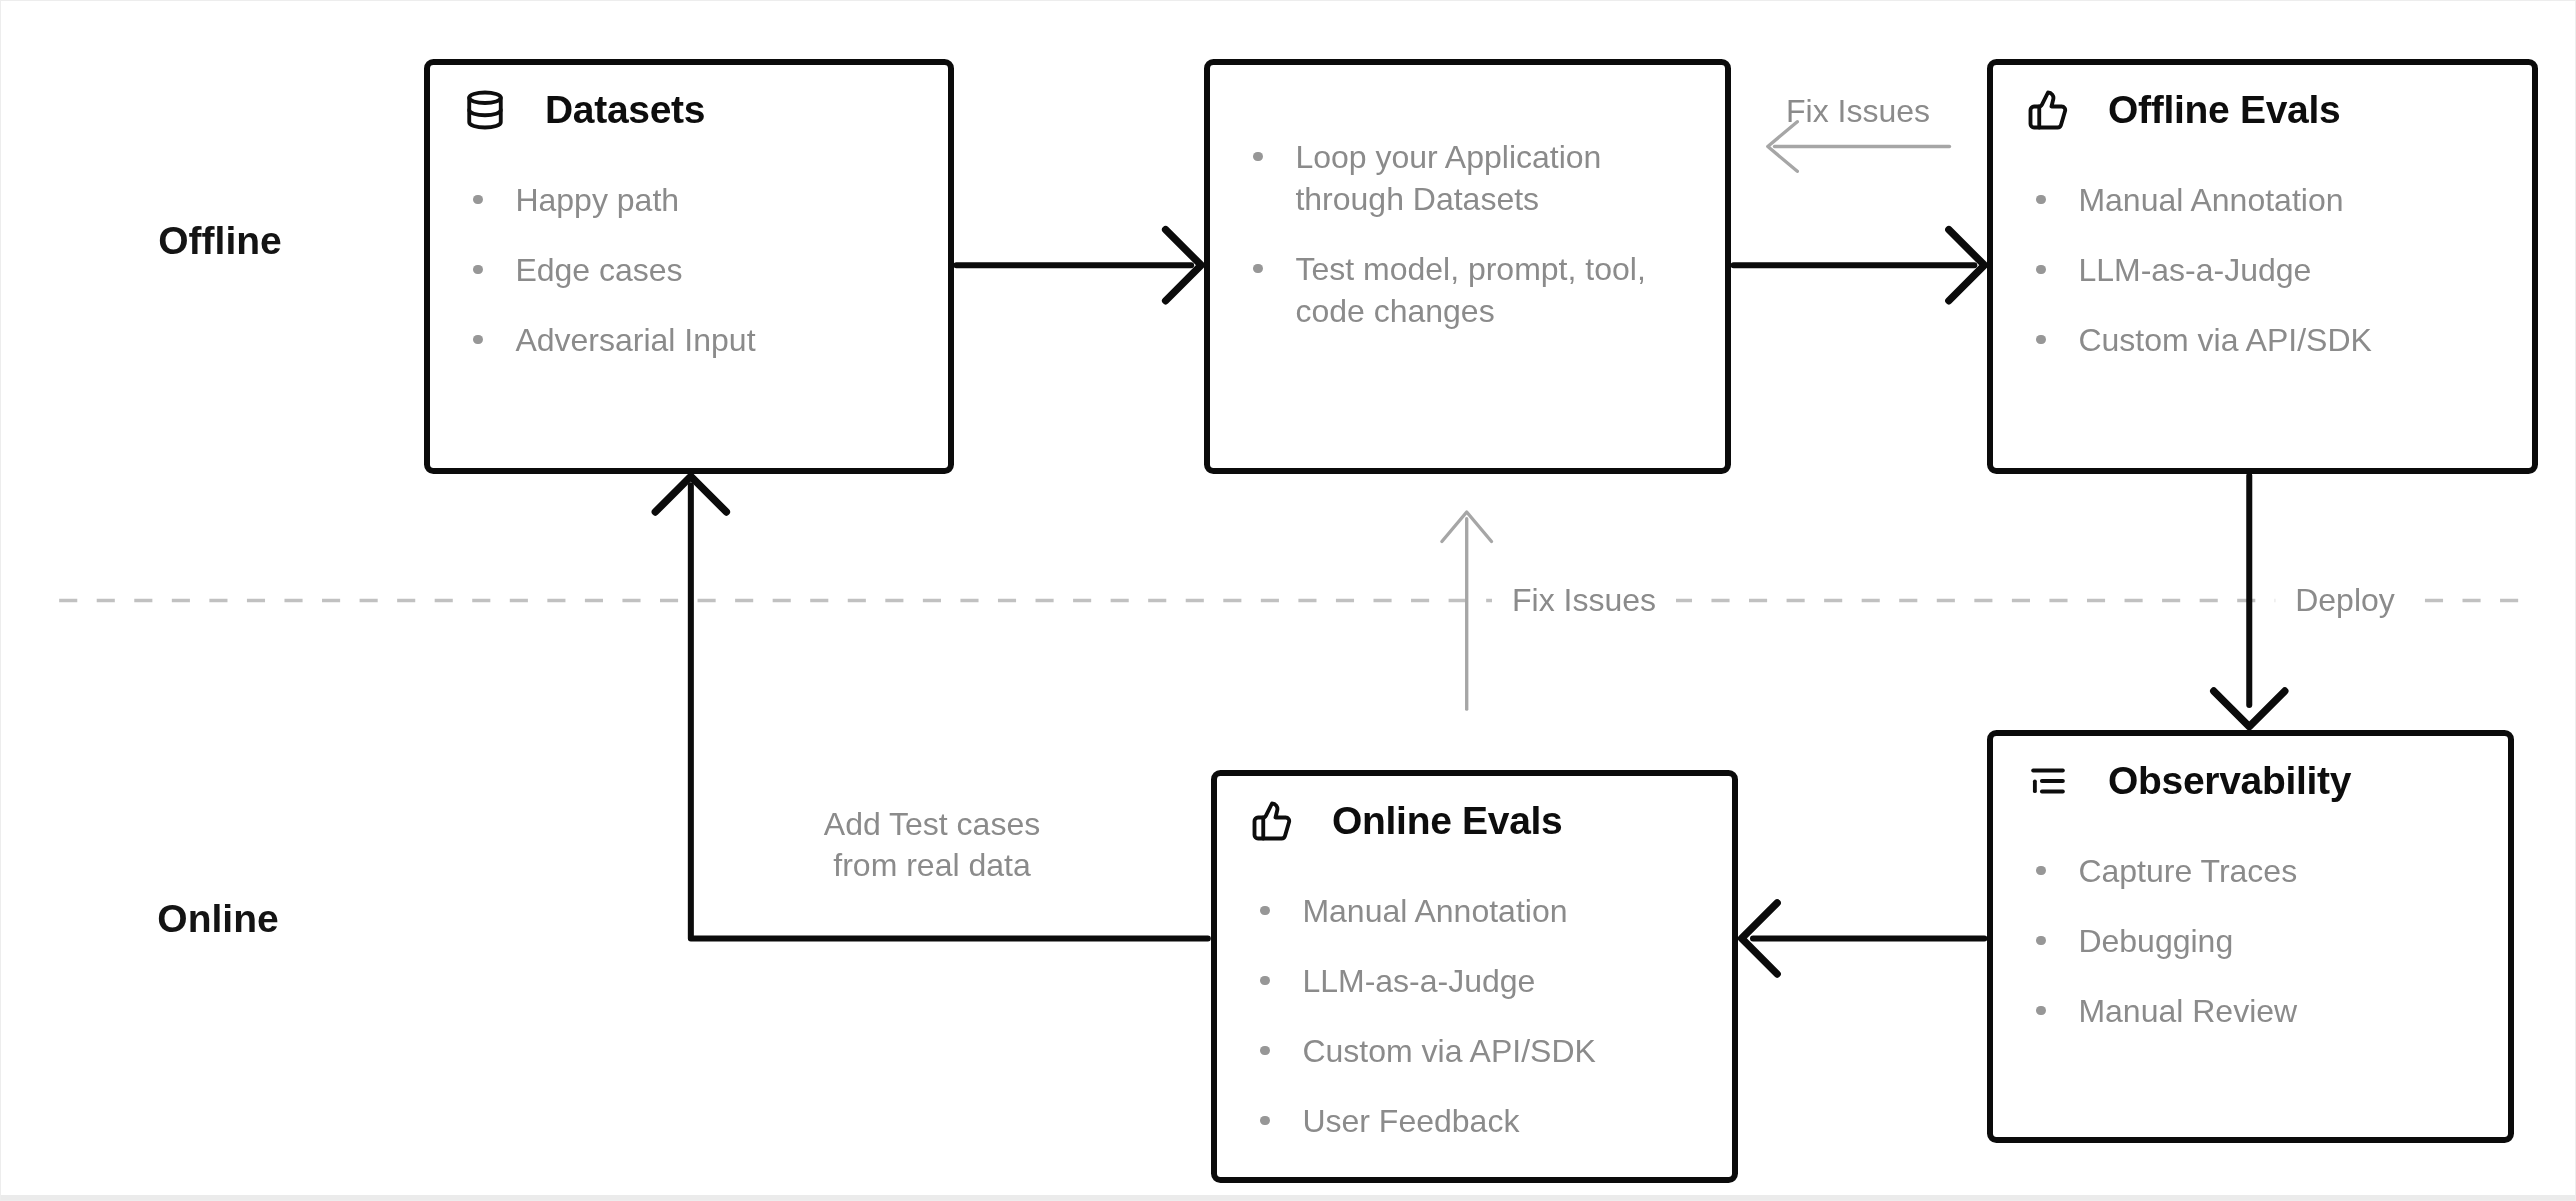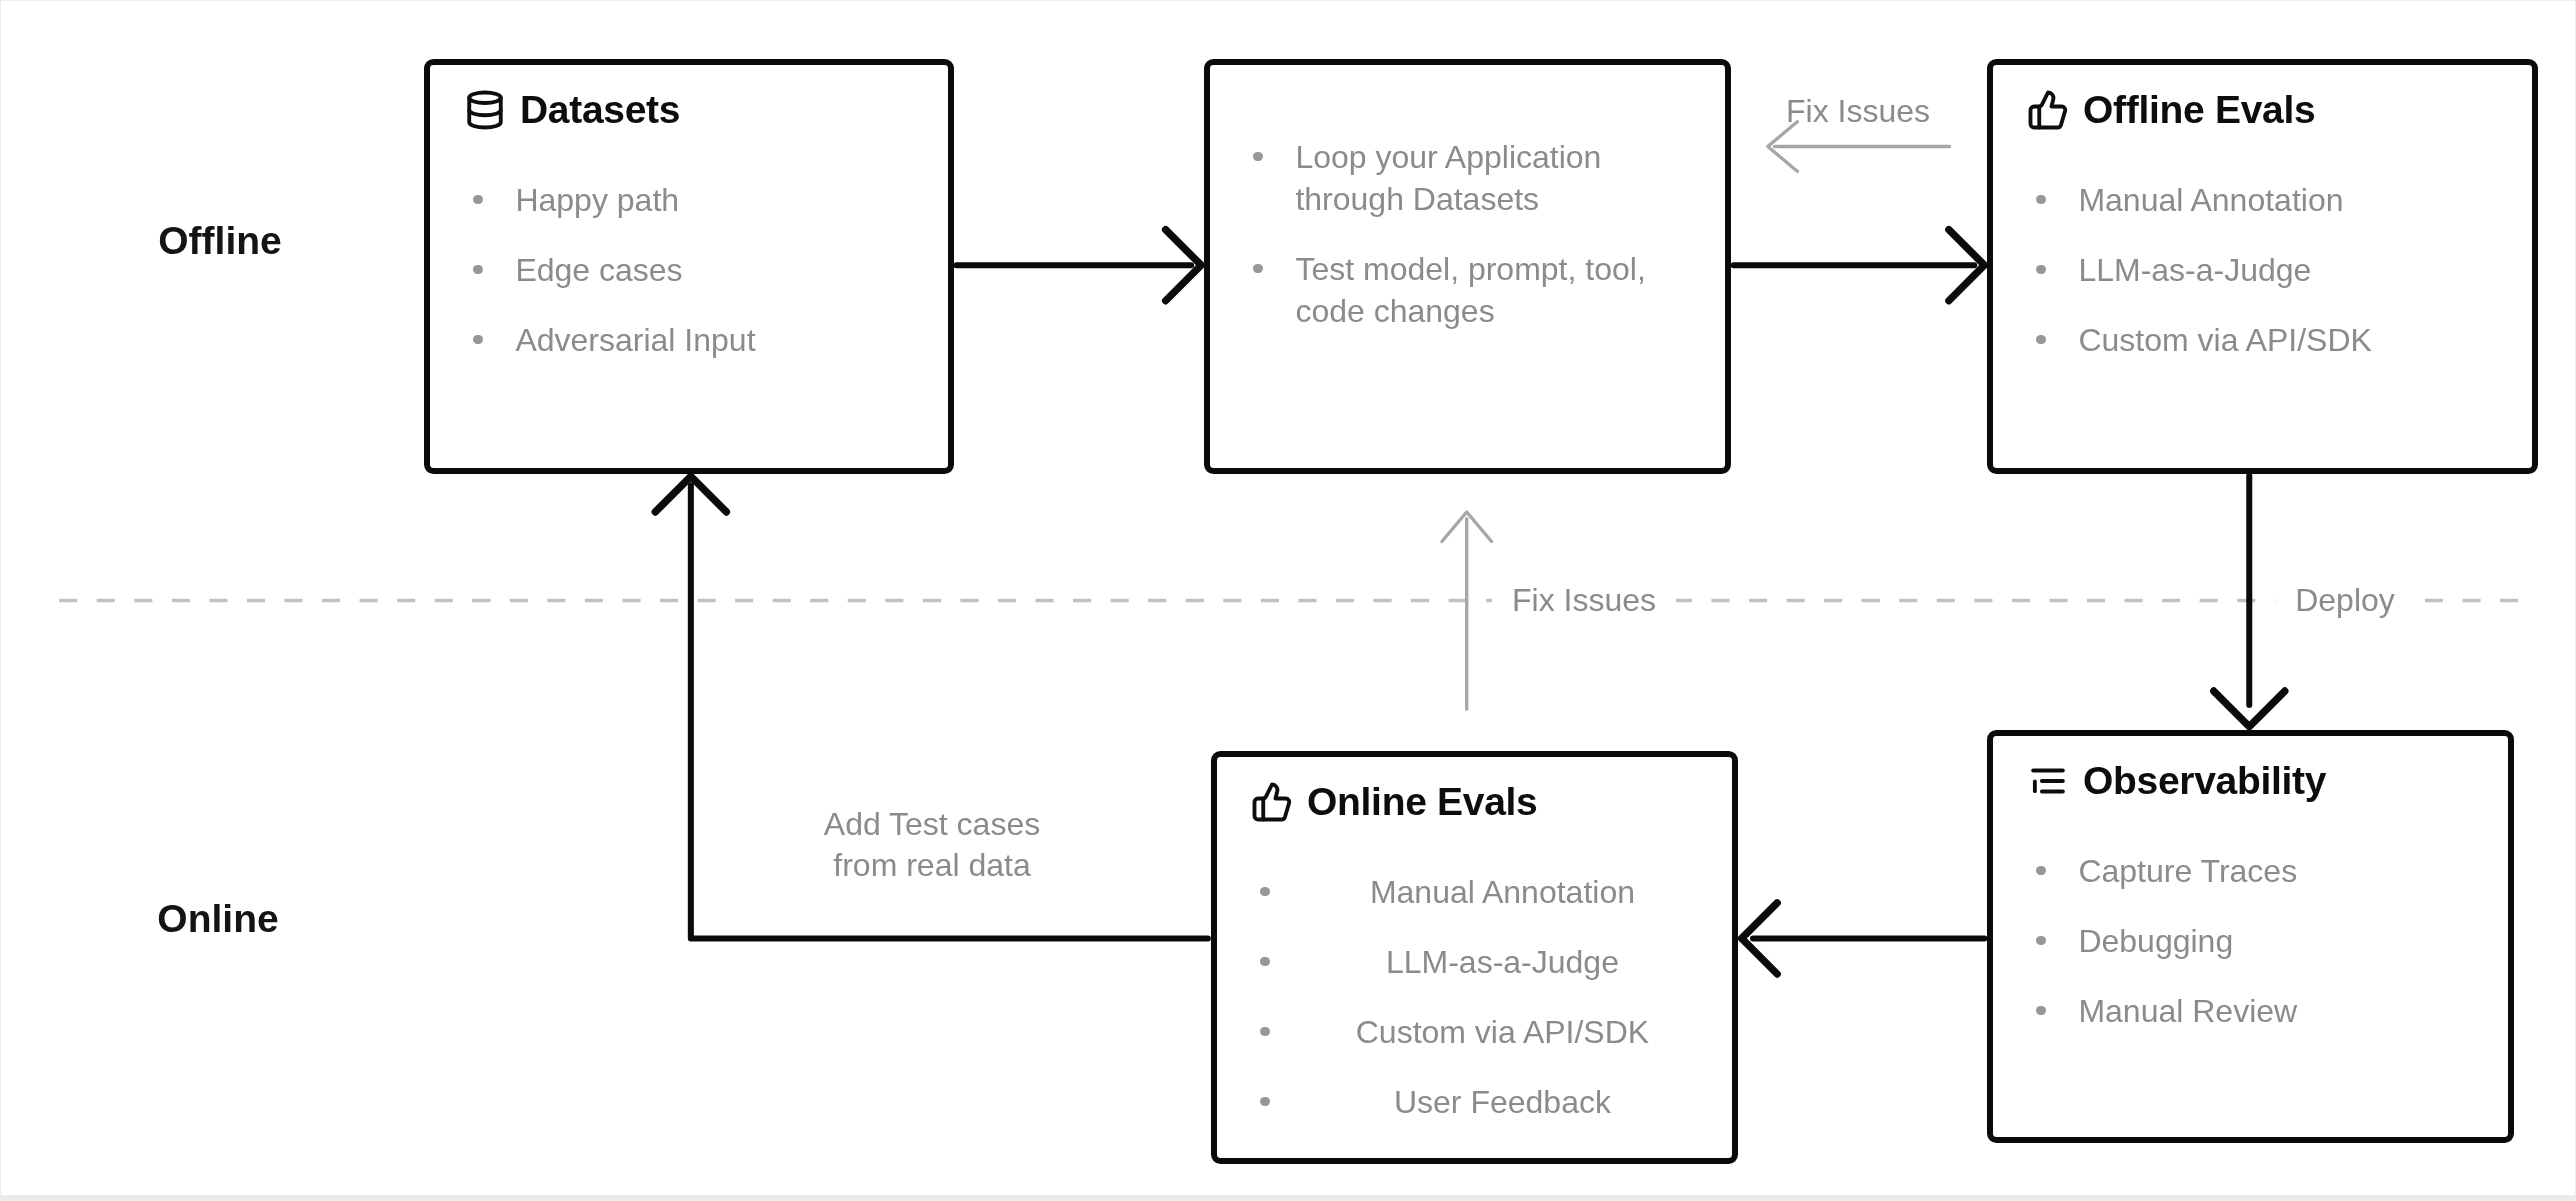--- a/index.html
+++ b/index.html
@@ -10,23 +10,23 @@
   }
   .bottom-strip{position:absolute;left:0;bottom:0;width:100%;height:5.4px;background:#ebebeb;}
   
   .box{
     position:absolute;background:#ffffff;border:6px solid #0b0b0b;border-radius:9.4px;
     box-sizing:border-box;padding:23px 29.5px 0 34px;z-index:2;
   }
   .box-datasets{left:423px;top:58px;width:530px;height:415px;}
   .box-dataset-runs{left:1203px;top:58px;width:527px;height:415px;}
   .box-offline-evals{left:1986px;top:58px;width:551px;height:415px;}
-  .box-online-evals{left:1210px;top:750px;width:527px;height:413px;text-align:center;}
+  .box-online-evals{left:1210px;top:769px;width:527px;height:413px;}
   .box-observability{left:1986px;top:729px;width:527px;height:413px;}
-  .box-title-row{display:flex;align-items:center;gap:14px;}
+  .box-title-row{display:flex;align-items:center;gap:39px;}
   .box-icon{width:42px;height:42px;flex:0 0 auto;}
   .box-icon svg{width:42px;height:42px;display:block;stroke:#0d0d0d;stroke-width:2.2;fill:none;
     stroke-linecap:round;stroke-linejoin:round;}
   .box-title{font-size:39px;font-weight:700;color:#0d0d0d;letter-spacing:-0.3px;line-height:43px;}
   ul.bullets{list-style:none;margin:48px 0 0 0;padding:0 0 0 9.4px;}
   ul.bullets li{
     position:relative;padding-left:42px;margin-bottom:28px;
     font-size:32px;line-height:42px;color:#8b8b8b;white-space:pre-line;
   }
   ul.bullets li::before{

